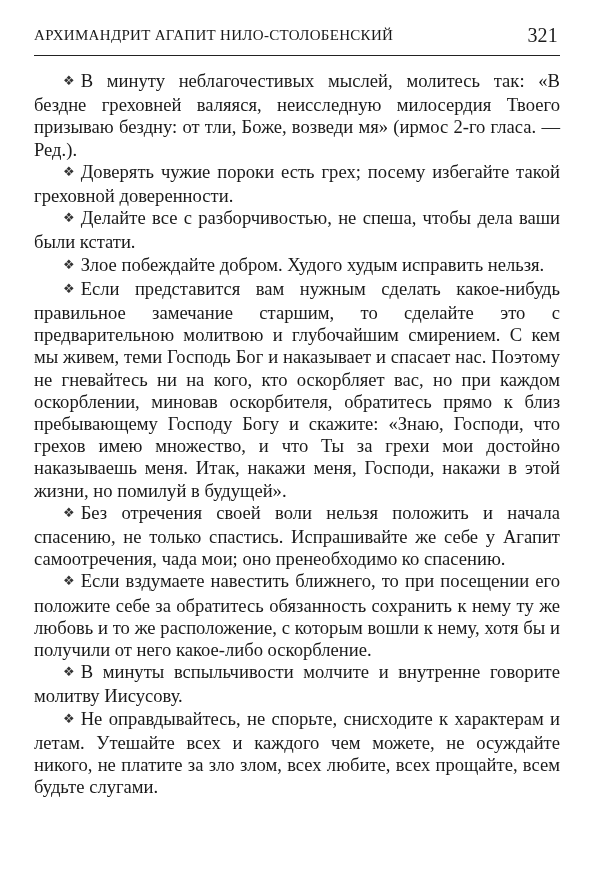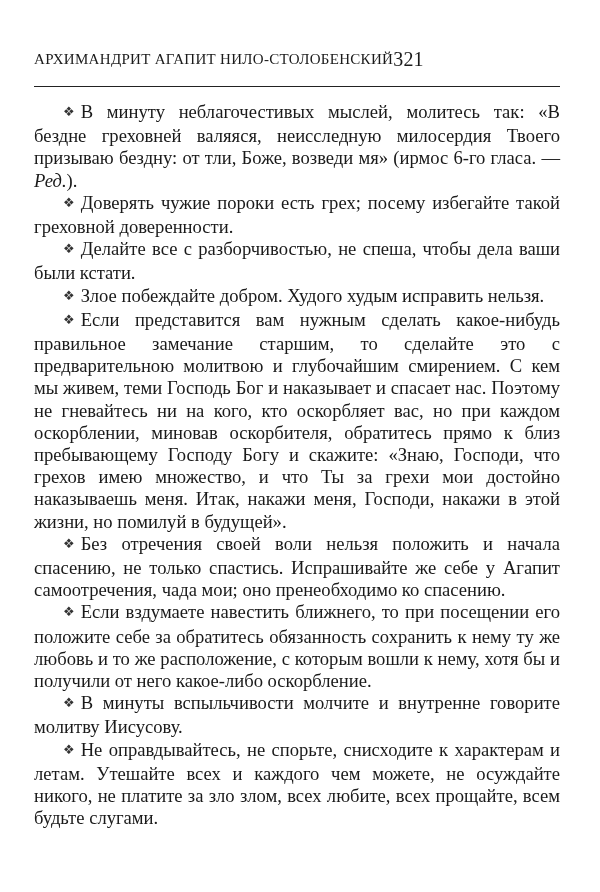--- a/index.html
+++ b/index.html
@@ -16,27 +16,27 @@
       font-family: "Liberation Serif", "DejaVu Serif", serif;
     }
     .page {
       position: absolute;
       left: 34px;
       top: 26px;
       width: 526px;
     }
     .running-head {
       display: flex;
+      justify-content: space-between;
       align-items: flex-end;
       font-size: 15.5px;
       letter-spacing: 0.2px;
-      padding-bottom: 18px;
+      padding-bottom: 11px;
       border-bottom: 1.2px solid #222;
       line-height: 18px;
-      margin-top: 24px;
     }
     .running-head .title {
       font-variant: small-caps;
       text-transform: uppercase;
       font-size: 15px;
       letter-spacing: 0.3px;
     }
     .running-head .folio {
       font-size: 20px;
       padding-right: 2px;
@@ -55,34 +55,33 @@
     .para .bullet {
       display: inline-block;
       text-indent: 0;
       font-size: 13px;
       margin-right: 6px;
       position: relative;
       top: -2px;
       color: #333;
     }
     .para .italic {
-      font-style: italic;
     }
   </style>
 </head>
 <body>
 
 <div class="page">
   <div class="running-head">
     <span class="title">Архимандрит Агапит Нило-Столобенский</span>
     <span class="folio">321</span>
   </div>
 
   <div class="body-text">
-    <p class="para"><span class="bullet">❖</span><span>В минуту неблагочестивых мыслей, молитесь так: «В бездне греховней валяяся, неисследную милосердия Твоего призываю бездну: от тли, Боже, возведи мя» (ирмос 6-го гласа. — </span><span class="italic">Ред.</span><span>).</span></p>
+    <p class="para"><span class="bullet">❖</span><span>В минуту неблагочестивых мыслей, молитесь так: «В бездне греховней валяяся, неисследную милосердия Твоего призываю бездну: от тли, Боже, возведи мя» (ирмос 2-го гласа. — </span><span class="italic">Ред.</span><span>).</span></p>
 
 
     <p class="para"><span class="bullet">❖</span><span>Доверять чужие пороки есть грех; посему избегайте такой греховной доверенности.</span></p>
 
     <p class="para"><span class="bullet">❖</span><span>Делайте все с разборчивостью, не спеша, чтобы дела ваши были кстати.</span></p>
 
     <p class="para"><span class="bullet">❖</span><span>Злое побеждайте добром. Худого худым исправить нельзя.</span></p>
 
     <p class="para"><span class="bullet">❖</span><span>Если представится вам нужным сделать какое-нибудь правильное замечание старшим, то сделайте это с предварительною молитвою и глубочайшим смирением. С кем мы живем, теми Господь Бог и наказывает и спасает нас. Поэтому не гневайтесь ни на кого, кто оскорбляет вас, но при каждом оскорблении, миновав оскорбителя, обратитесь прямо к близ пребывающему Господу Богу и скажите: «Знаю, Господи, что грехов имею множество, и что Ты за грехи мои достойно наказываешь меня. Итак, накажи меня, Господи, накажи в этой жизни, но помилуй в будущей».</span></p>
 

